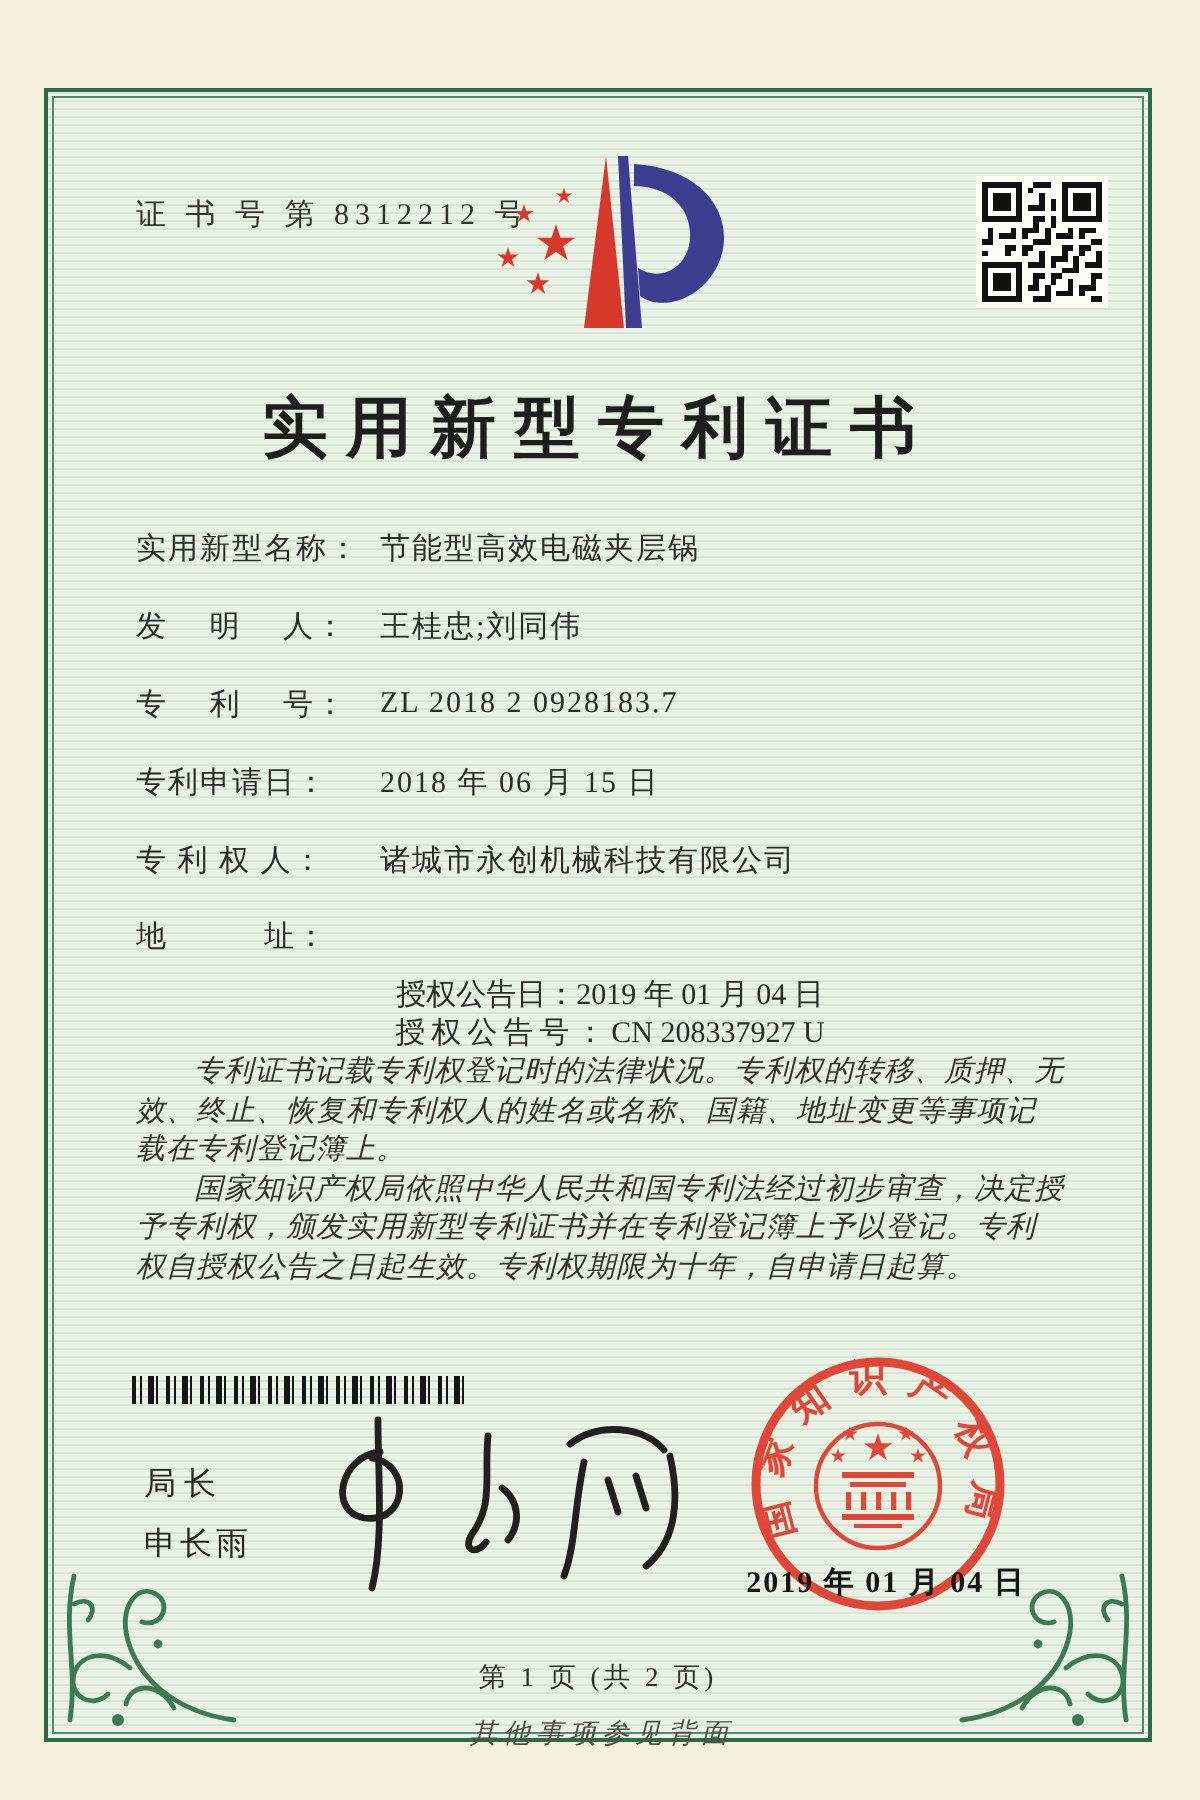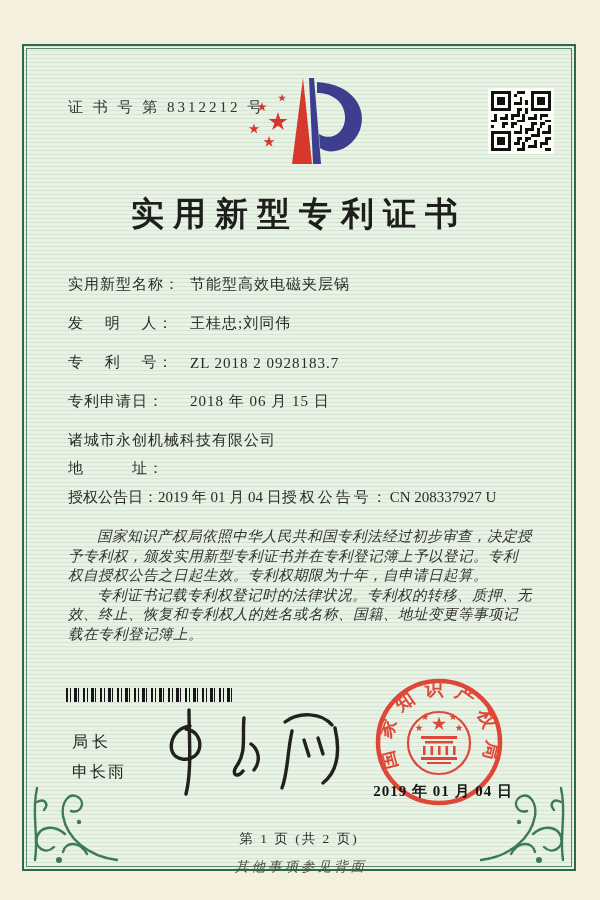--- a/index.html
+++ b/index.html
@@ -26,26 +26,26 @@
   }
   .logo{position:absolute;left:208px;top:26px;width:150px;height:108px;}
   .qr{position:absolute;right:20px;top:42px;width:66px;height:66px;background:#fdfdf8;padding:3px;box-sizing:border-box;}
   .qr svg{width:100%;height:100%;display:block;}
   .title{
     position:absolute;left:0;top:146px;width:100%;text-align:center;
     font-size:33px;font-weight:bold;color:#1e1e1c;letter-spacing:9px;
   }
   
   .fields{position:absolute;left:44px;top:209px;right:32px;font-size:15px;color:#2b2b28;}
-  .frow{height:39px;display:flex;align-items:flex-end;}
+  .frow{height:39px;display:flex;align-items:center;}
   .flabel{display:inline-block;width:122px;letter-spacing:1px;flex:0 0 122px;}
   .fvalue{letter-spacing:1px;}
   .frow.addr{height:auto;align-items:center;padding-top:9px;}
   .frow.addr .fvalue{display:inline-block;width:376px;line-height:20px;}
-  .frow.grant{height:19px;margin-top:10px;}
+  .frow.grant{height:19px;margin-top:10px;flex-direction:column;}
   .grant2{}
   .grant2 .glabel{letter-spacing:3px;}
   
   .paras{
     position:absolute;left:44px;top:481px;right:42px;
     font-size:14.5px;line-height:19.5px;color:#33322d;font-style:italic;letter-spacing:.5px;
   }
   .paras p{margin:0;text-indent:2em;}
   
   .barcode{
@@ -323,38 +323,39 @@
     </div>
     <div class="frow">
       <span class="flabel">专　 利　 号：</span>
       <span class="fvalue">ZL 2018 2 0928183.7</span>
     </div>
     <div class="frow">
       <span class="flabel">专利申请日：</span>
       <span class="fvalue">2018 年 06 月 15 日</span>
     </div>
     <div class="frow">
+      <span class="flabel">专 利 权 人：</span>
       <span class="fvalue">诸城市永创机械科技有限公司</span>
     </div>
     <div class="frow addr">
       <span class="flabel">地　　　址：</span>
     </div>
     <div class="frow grant">
       <span>
         <span class="glabel">授权公告日：</span><span>2019 年 01 月 04 日</span>
       </span>
       <span class="grant2">
         <span class="glabel">授权公告号：</span><span>CN 208337927 U</span>
       </span>
     </div>
   </div>
 
   <div class="paras">
+    <p>专利证书记载专利权登记时的法律状况。专利权的转移、质押、无效、终止、恢复和专利权人的姓名或名称、国籍、地址变更等事项记载在专利登记簿上。</p>
     <p>国家知识产权局依照中华人民共和国专利法经过初步审查，决定授予专利权，颁发实用新型专利证书并在专利登记簿上予以登记。专利权自授权公告之日起生效。专利权期限为十年，自申请日起算。</p>
-    <p>专利证书记载专利权登记时的法律状况。专利权的转移、质押、无效、终止、恢复和专利权人的姓名或名称、国籍、地址变更等事项记载在专利登记簿上。</p>
   </div>
 
   <div class="barcode"></div>
 
   <div class="signer-title">局长</div>
   <div class="signer-name">申长雨</div>
 
   <div class="signature">
     <svg viewBox="0 0 215 98" width="215" height="98" fill="none" stroke="#22211e" stroke-width="3.4" stroke-linecap="round" stroke-linejoin="round">
       <path d="M 38,22 C 18,24 12,52 30,55 C 52,58 54,28 34,25"></path>

